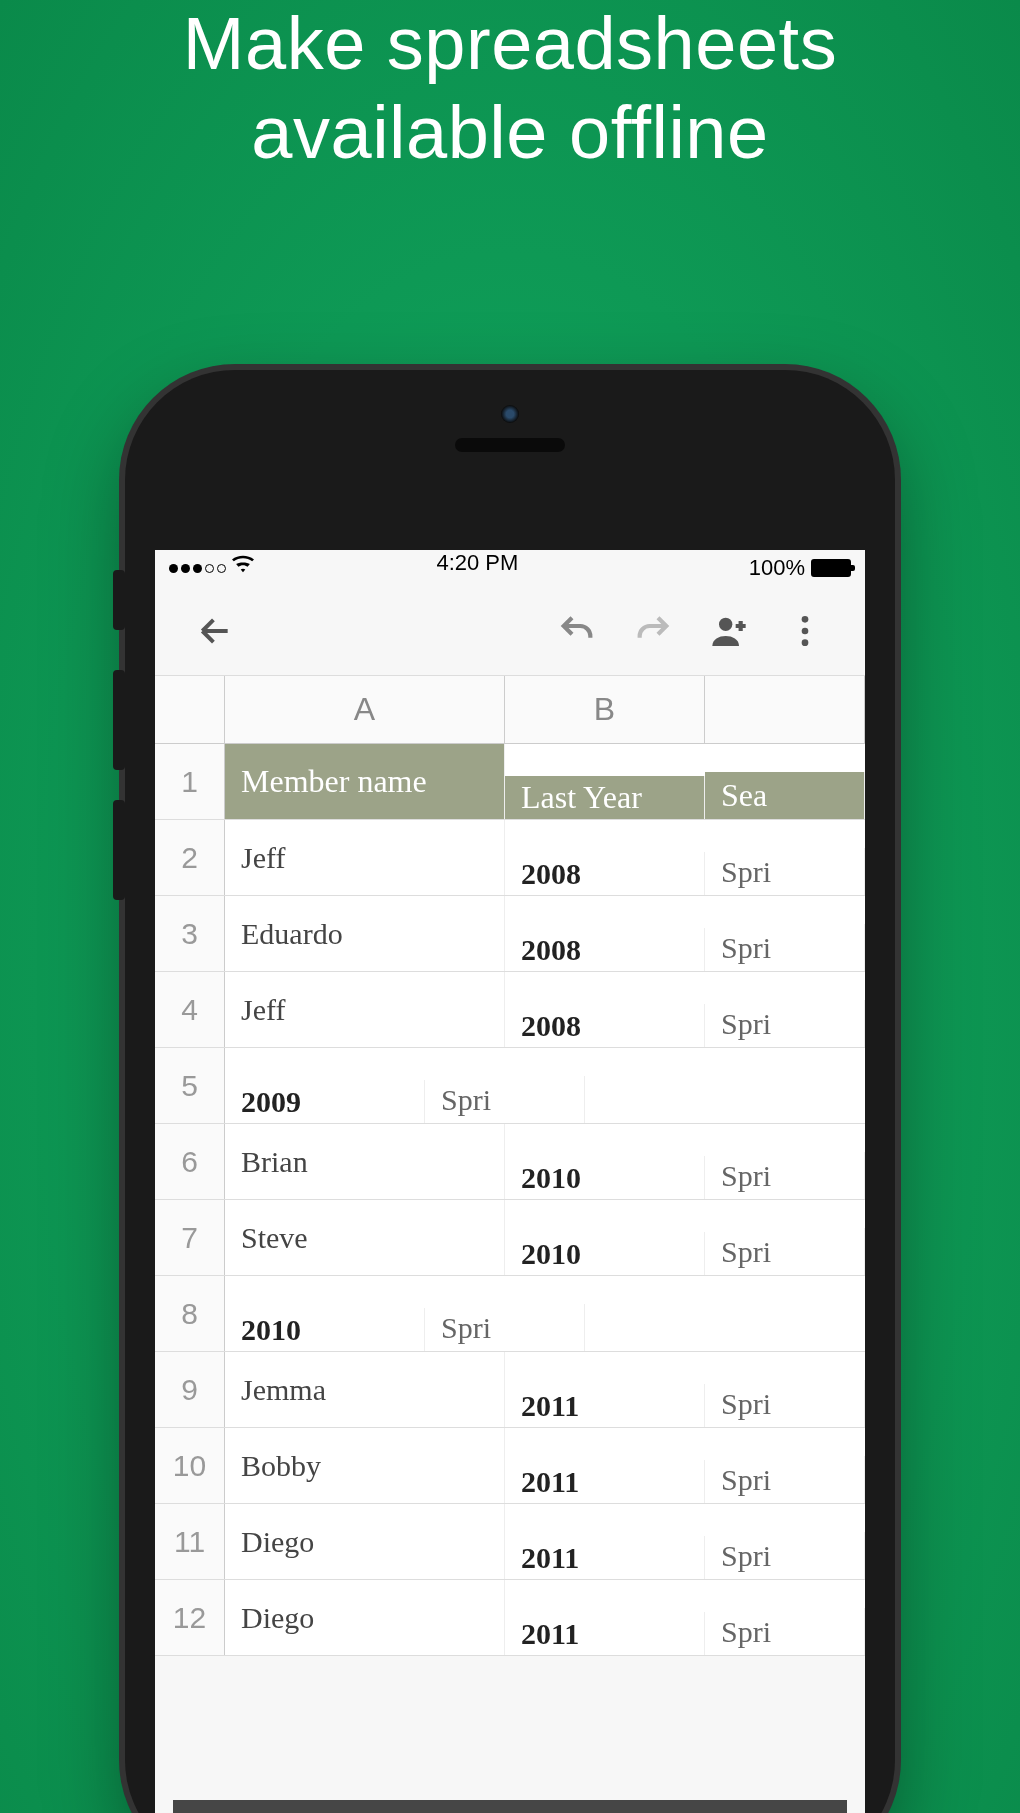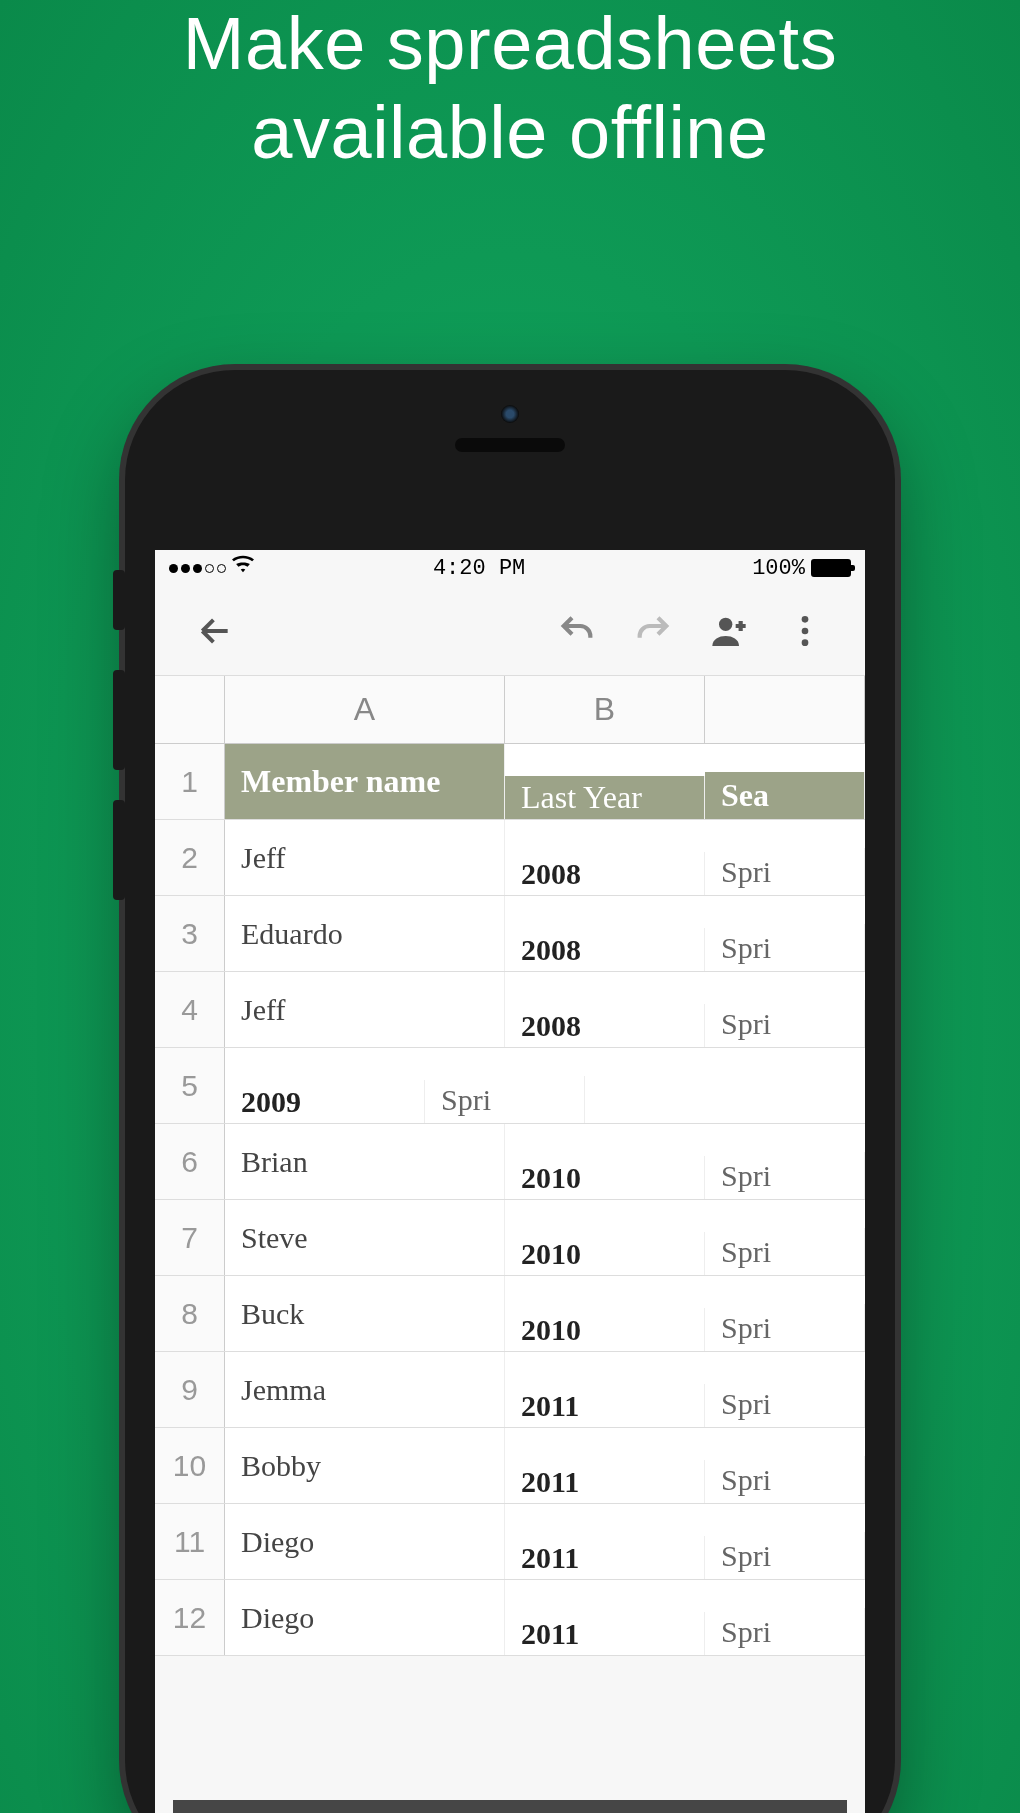--- a/index.html
+++ b/index.html
@@ -65,27 +65,25 @@
       top: 180px;
       left: 30px;
       right: 30px;
       bottom: 0;
       background: #f7f7f7;
       overflow: hidden;
     }
     .status-bar {
       height: 36px;
       display: flex;
-      align-items: center;
       justify-content: space-between;
       padding: 0 14px;
       font-size: 22px;
       color: #000;
       background: #f7f7f7;
-      font-family: Liberation Mono, monospace;
     }
     .status-left { display: flex; align-items: center; gap: 6px; }
     .dots { display: flex; gap: 3px; }
     .dot { width: 9px; height: 9px; border-radius: 50%; background: #000; }
     .dot.empty { background: transparent; border: 1.5px solid #000; }
     .wifi-icon svg { width: 22px; height: 22px; }
     .status-center { font-weight: 500; }
     .status-right { display: flex; align-items: center; gap: 6px; font-weight: 500; margin-left: 48px; }
     .battery { width: 40px; height: 18px; border: 2px solid #000; border-radius: 3px; position: relative; background: #000; }
     .battery::after { content: ""; position: absolute; right: -6px; top: 4px; width: 4px; height: 6px; background: #000; border-radius: 0 2px 2px 0; }
@@ -110,21 +108,21 @@
     .col-header { flex: 1; display: flex; align-items: center; justify-content: center; color: #888; font-size: 32px; background: #fafafa; border-right: 1px solid #ccc; }
     .col-header.col-a { flex: 0 0 280px; }
     .col-header.col-b { flex: 0 0 200px; }
     .col-header.col-c { flex: 0 0 160px; }
     .row { display: flex; height: 76px; border-bottom: 1px solid #ddd; }
     .row-num { width: 70px; display: flex; align-items: center; justify-content: center; color: #999; font-size: 30px; background: #fafafa; border-right: 1px solid #ccc; }
     .cell { display: flex; align-items: center; padding: 0 16px; font-size: 30px; color: #444; border-right: 1px solid #eee; overflow: hidden; white-space: nowrap; font-family: Georgia, serif; }
     .cell.col-a { flex: 0 0 280px; }
     .cell.col-b { flex: 0 0 200px; font-weight: bold; color: #222; margin-top: 32px; }
     .cell.col-c { flex: 0 0 160px; color: #666; margin-top: 28px; }
-    .row.header-row .cell { background: #9ca388; color: #fff; font-size: 32px; font-weight: bold; }
+    .row.header-row .cell { background: #9ca388; color: #fff; font-size: 32px; font-weight: normal; }
     .row.header-row .cell.col-b { font-weight: normal; color: #fff; }
     .toast {
       position: absolute;
       bottom: 0;
       left: 18px;
       right: 18px;
       height: 70px;
       background: rgba(60,60,60,0.95);
       color: #fff;
       display: flex;
@@ -250,21 +248,20 @@
             <div class="cell col-c">Spri</div>
           </div>
           <div class="row">
             <div class="row-num">7</div>
             <div class="cell col-a">Steve</div>
             <div class="cell col-b">2010</div>
             <div class="cell col-c">Spri</div>
           </div>
           <div class="row">
             <div class="row-num">8</div>
-            <div class="cell col-a">Buck</div>
             <div class="cell col-b">2010</div>
             <div class="cell col-c">Spri</div>
           </div>
           <div class="row">
             <div class="row-num">9</div>
             <div class="cell col-a">Jemma</div>
             <div class="cell col-b">2011</div>
             <div class="cell col-c">Spri</div>
           </div>
           <div class="row">

